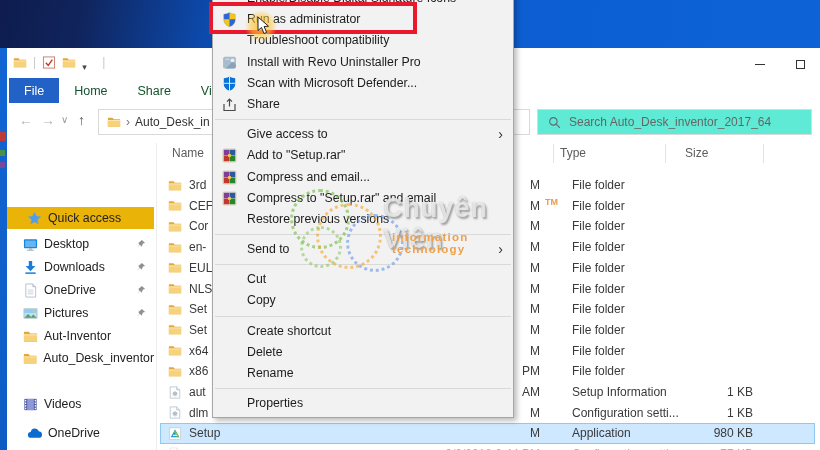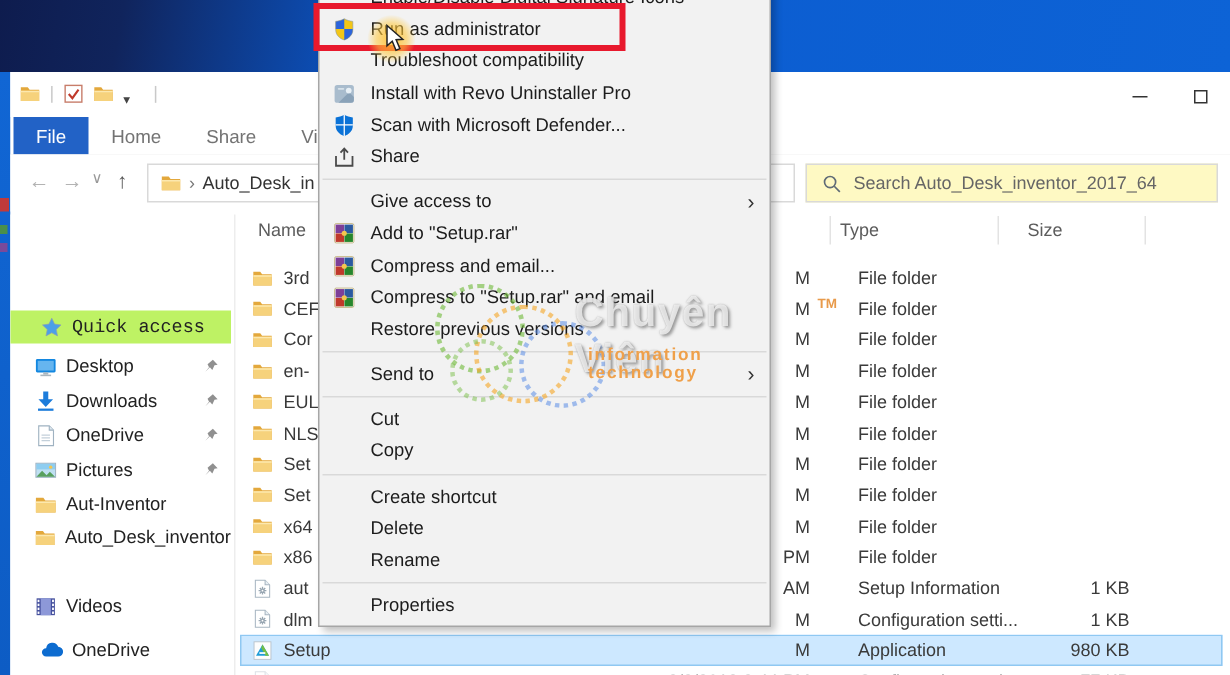--- a/index.html
+++ b/index.html
@@ -18,44 +18,44 @@
   .qat { position:absolute; left:6px; top:7px; display:flex; align-items:center; gap:6px; }
   .qat .ic { width:14px; height:13px; }
   .qat-sep { color:#c9c9c9; font-size:12px; }
   .caret { font-size:9px; color:#444; }
   .win-controls { position:absolute; right:0; top:4px; display:flex; }
   .win-btn { width:40px; height:24px; display:flex; align-items:center; justify-content:center; }
   .glyph-min { width:10px; height:1px; background:#333; }
   .glyph-max { width:9px; height:9px; border:1px solid #333; }
 
   .ribbon-tabs { position:absolute; left:2px; top:30px; height:25px; display:flex; font-size:12.5px; }
-  .tab { padding:0 15px; display:flex; align-items:center; color:#737373; }
+  .tab { padding:0 15px; display:flex; align-items:center; color:#14532d; }
   .tab.active { background:#2262c6; color:#fff; }
   .ribbon-line { position:absolute; left:0; top:55px; width:100%; height:1px; background:#e4e4e4; }
 
   .navbar { position:absolute; left:0; top:55px; width:100%; height:38px; background:#fff; }
   .nav-ic { position:absolute; top:9px; font-size:14px; }
   .addressbar { position:absolute; left:91px; top:6px; width:432px; height:26px; background:#fff; border:1px solid #d9d9d9; display:flex; align-items:center; padding-left:8px; gap:5px; font-size:12px; color:#333; }
   .addressbar .ic { width:14px; height:12px; }
   .crumb-chev { color:#777; font-size:12px; }
-  .searchbox { position:absolute; left:530px; top:6px; width:275px; height:26px; background:#fef9c3; border:1px solid #d9d9d9; display:flex; align-items:center; padding-left:10px; gap:8px; }
+  .searchbox { position:absolute; left:530px; top:6px; width:275px; height:26px; background:#5eead4; border:1px solid #d9d9d9; display:flex; align-items:center; padding-left:10px; gap:8px; }
   .searchbox .ic { width:13px; height:13px; }
   .search-text { font-size:12px; color:#666; }
 
   
   .list-header { position:absolute; left:0; top:93px; width:100%; height:25px; font-size:12px; color:#5c5c5c; }
   .col-name { position:absolute; left:165px; top:5px; }
   .col-type { position:absolute; left:553px; top:5px; }
   .col-size { position:absolute; left:678px; top:5px; }
   .hsep { position:absolute; top:3px; width:1px; height:19px; background:#e3e3e3; }
 
   
   .sidebar { position:absolute; left:0; top:95px; width:147px; height:307px; background:#fff; }
   .side-item { position:absolute; left:0; width:147px; height:22px; display:flex; align-items:center; font-size:12.3px; color:#222; }
-  .side-item.active { background:#bef264;font-family:Liberation Mono, monospace; }
+  .side-item.active { background:#eab308; }
   .side-item .ic { width:15px; height:15px; margin-right:6px; }
   .side-item.lvl0 { padding-left:20px; }
   .side-item.lvl1 { padding-left:16px; }
   .side-item .pin { position:absolute; right:8px; width:10px; height:10px; margin:0; }
   .pane-divider { position:absolute; left:149px; top:95px; width:1px; height:307px; background:#ededed; }
 
   
   .rows { position:absolute; left:153px; top:127px; width:660px; height:275px; }
   .row { position:absolute; left:0; width:655px; height:20.7px; font-size:12px; color:#3a3a3a; }
   .row.selected { background:#cde8ff; box-shadow:inset 0 0 0 1px #8fc8f2; }

